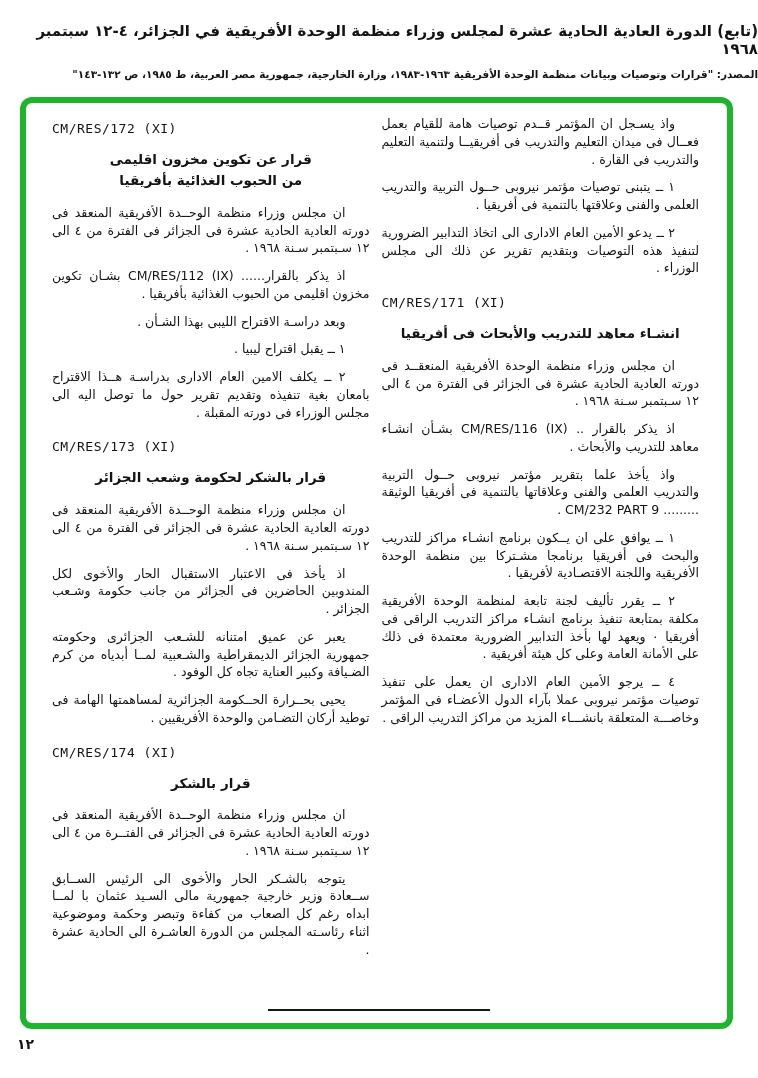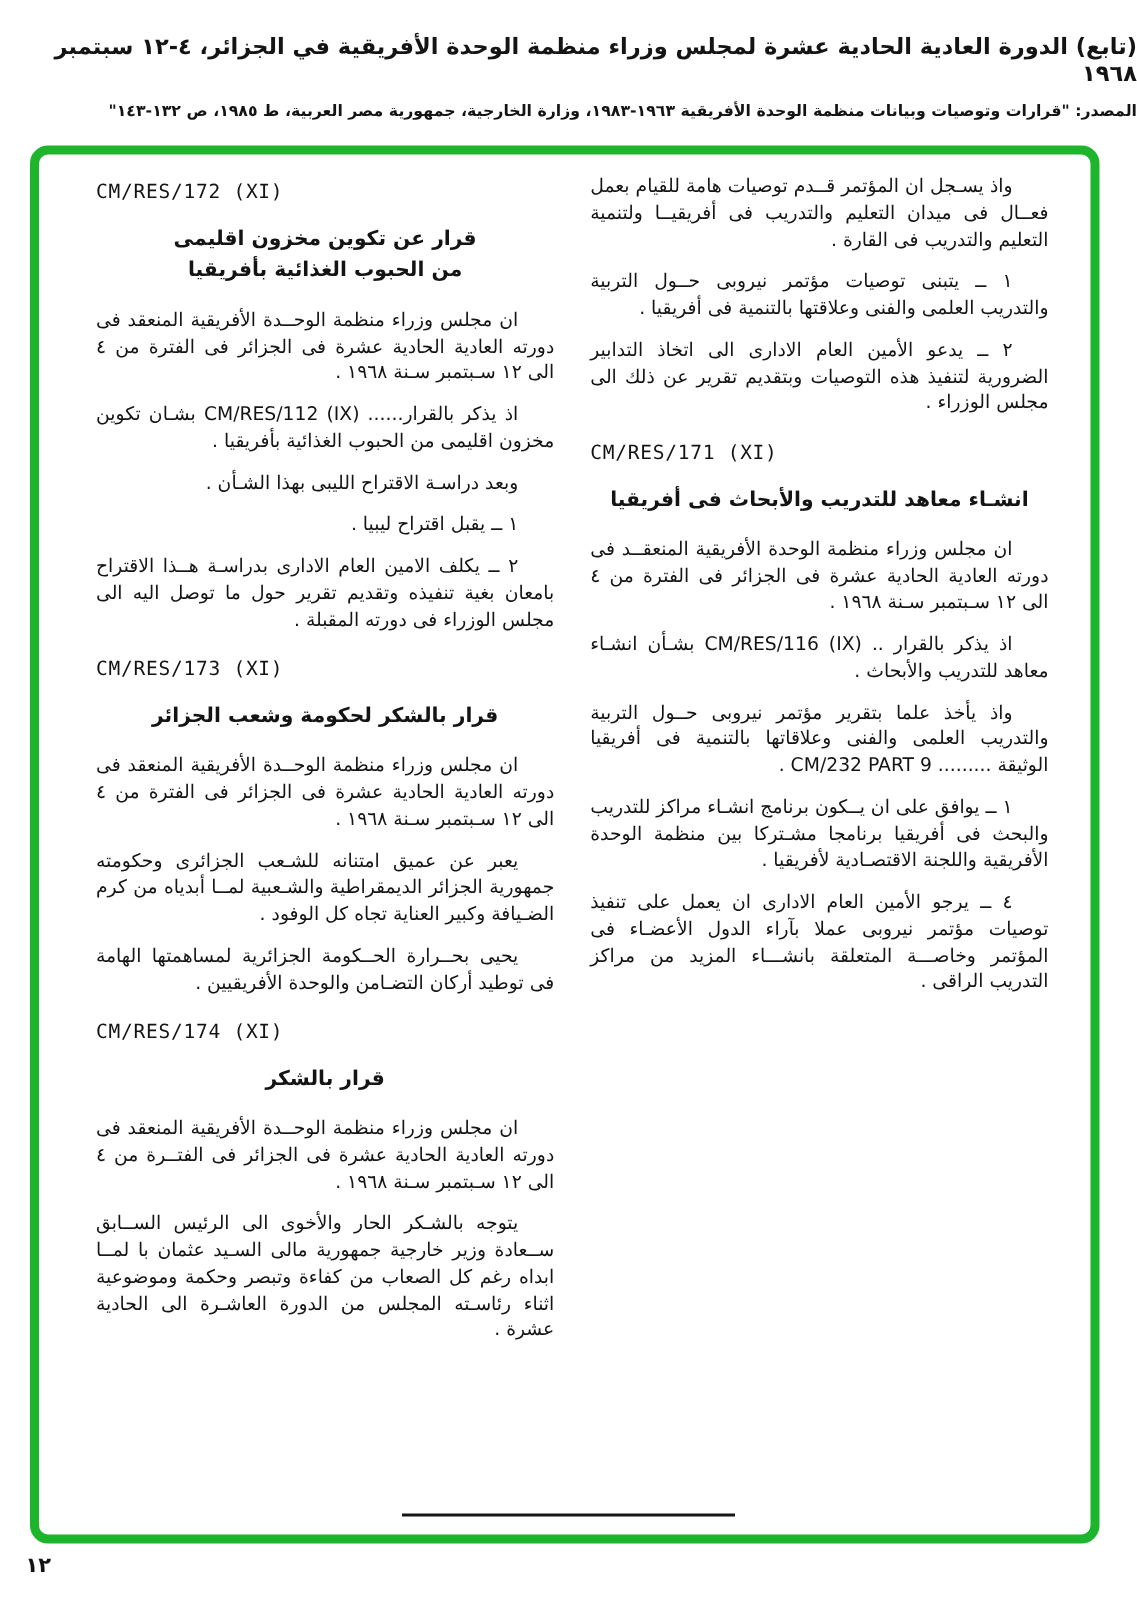--- a/index.html
+++ b/index.html
@@ -20,21 +20,21 @@
   .frame{
     position:absolute;left:20px;top:97px;width:713px;height:932px;
     box-sizing:border-box;border:6px solid var(--annotation-border);
     border-radius:12px;background:#fff;
   }
   .columns{
     position:absolute;inset:0;box-sizing:border-box;
     display:flex;direction:rtl;gap:12px;
     padding:12px 28px 22px 26px;overflow:hidden;
   }
-  .col{flex:1 1 50%;min-width:0;margin-left:12px;}
+  .col{flex:1 1 50%;min-width:0;}
   
   .para{
     direction:rtl;font-size:12.5px;line-height:1.42;color:var(--ink);
     text-align:justify;text-indent:24px;margin:0 0 10px 0;
   }
   .res{
     direction:ltr;text-align:left;
     font-family:"DejaVu Sans Mono", monospace;
     font-size:13px;letter-spacing:0.5px;color:var(--ink);
     margin:18px 0 13px 0;
@@ -69,35 +69,37 @@
     <div class="col">
       <p class="para">واذ يسـجل ان المؤتمر قــدم توصيات هامة للقيام بعمل فعــال فى ميدان التعليم والتدريب فى أفريقيــا ولتنمية التعليم والتدريب فى القارة .</p>
       <p class="para">١ ــ يتبنى توصيات مؤتمر نيروبى حــول التربية والتدريب العلمى والفنى وعلاقتها بالتنمية فى أفريقيا .</p>
       <p class="para">٢ ــ يدعو الأمين العام الادارى الى اتخاذ التدابير الضرورية لتنفيذ هذه التوصيات وبتقديم تقرير عن ذلك الى مجلس الوزراء .</p>
       <div class="res">CM/RES/171 (XI)</div>
       <div class="ttl">انشـاء معاهد للتدريب والأبحاث فى أفريقيا</div>
       <p class="para">ان مجلس وزراء منظمة الوحدة الأفريقية المنعقــد فى دورته العادية الحادية عشرة فى الجزائر فى الفترة من ٤ الى ١٢ سـبتمبر سـنة ١٩٦٨ .</p>
       <p class="para">اذ يذكر بالقرار .. CM/RES/116 (IX) بشـأن انشـاء معاهد للتدريب والأبحاث .</p>
       <p class="para">واذ يأخذ علما بتقرير مؤتمر نيروبى حــول التربية والتدريب العلمى والفنى وعلاقاتها بالتنمية فى أفريقيا الوثيقة ......... CM/232 PART 9 .</p>
       <p class="para">١ ــ يوافق على ان يــكون برنامج انشـاء مراكز للتدريب والبحث فى أفريقيا برنامجا مشـتركا بين منظمة الوحدة الأفريقية واللجنة الاقتصـادية لأفريقيا .</p>
+      <p class="para">٢ ــ يقرر تأليف لجنة تابعة لمنظمة الوحدة الأفريقية مكلفة بمتابعة تنفيذ برنامج انشـاء مراكز التدريب الراقى فى أفريقيا ٠ ويعهد لها بأخذ التدابير الضرورية معتمدة فى ذلك على الأمانة العامة وعلى كل هيئة أفريقية .</p>
       <p class="para">٤ ــ يرجو الأمين العام الادارى ان يعمل على تنفيذ توصيات مؤتمر نيروبى عملا بآراء الدول الأعضـاء فى المؤتمر وخاصـــة المتعلقة بانشـــاء المزيد من مراكز التدريب الراقى .</p>
     </div>
 
     <div class="col">
       <div class="res">CM/RES/172 (XI)</div>
       <div class="ttl">قرار عن تكوين مخزون اقليمى
 من الحبوب الغذائية بأفريقيا</div>
       <p class="para">ان مجلس وزراء منظمة الوحــدة الأفريقية المنعقد فى دورته العادية الحادية عشرة فى الجزائر فى الفترة من ٤ الى ١٢ سـبتمبر سـنة ١٩٦٨ .</p>
       <p class="para">اذ يذكر بالقرار...... CM/RES/112 (IX) بشـان تكوين مخزون اقليمى من الحبوب الغذائية بأفريقيا .</p>
       <p class="para">وبعد دراسـة الاقتراح الليبى بهذا الشـأن .</p>
       <p class="para">١ ــ يقبل اقتراح ليبيا .</p>
       <p class="para">٢ ــ يكلف الامين العام الادارى بدراسـة هــذا الاقتراح بامعان بغية تنفيذه وتقديم تقرير حول ما توصل اليه الى مجلس الوزراء فى دورته المقبلة .</p>
       <div class="res">CM/RES/173 (XI)</div>
       <div class="ttl">قرار بالشكر لحكومة وشعب الجزائر</div>
       <p class="para">ان مجلس وزراء منظمة الوحــدة الأفريقية المنعقد فى دورته العادية الحادية عشرة فى الجزائر فى الفترة من ٤ الى ١٢ سـبتمبر سـنة ١٩٦٨ .</p>
+      <p class="para">اذ يأخذ فى الاعتبار الاستقبال الحار والأخوى لكل المندوبين الحاضرين فى الجزائر من جانب حكومة وشـعب الجزائر .</p>
       <p class="para">يعبر عن عميق امتنانه للشـعب الجزائرى وحكومته جمهورية الجزائر الديمقراطية والشـعبية لمــا أبدياه من كرم الضـيافة وكبير العناية تجاه كل الوفود .</p>
       <p class="para">يحيى بحــرارة الحــكومة الجزائرية لمساهمتها الهامة فى توطيد أركان التضـامن والوحدة الأفريقيين .</p>
       <div class="res">CM/RES/174 (XI)</div>
       <div class="ttl">قرار بالشكر</div>
       <p class="para">ان مجلس وزراء منظمة الوحــدة الأفريقية المنعقد فى دورته العادية الحادية عشرة فى الجزائر فى الفتــرة من ٤ الى ١٢ سـبتمبر سـنة ١٩٦٨ .</p>
       <p class="para">يتوجه بالشـكر الحار والأخوى الى الرئيس الســابق ســعادة وزير خارجية جمهورية مالى السـيد عثمان با لمــا ابداه رغم كل الصعاب من كفاءة وتبصر وحكمة وموضوعية اثناء رئاسـته المجلس من الدورة العاشـرة الى الحادية عشرة .</p>
     </div>
 
   </div>
 </div>

